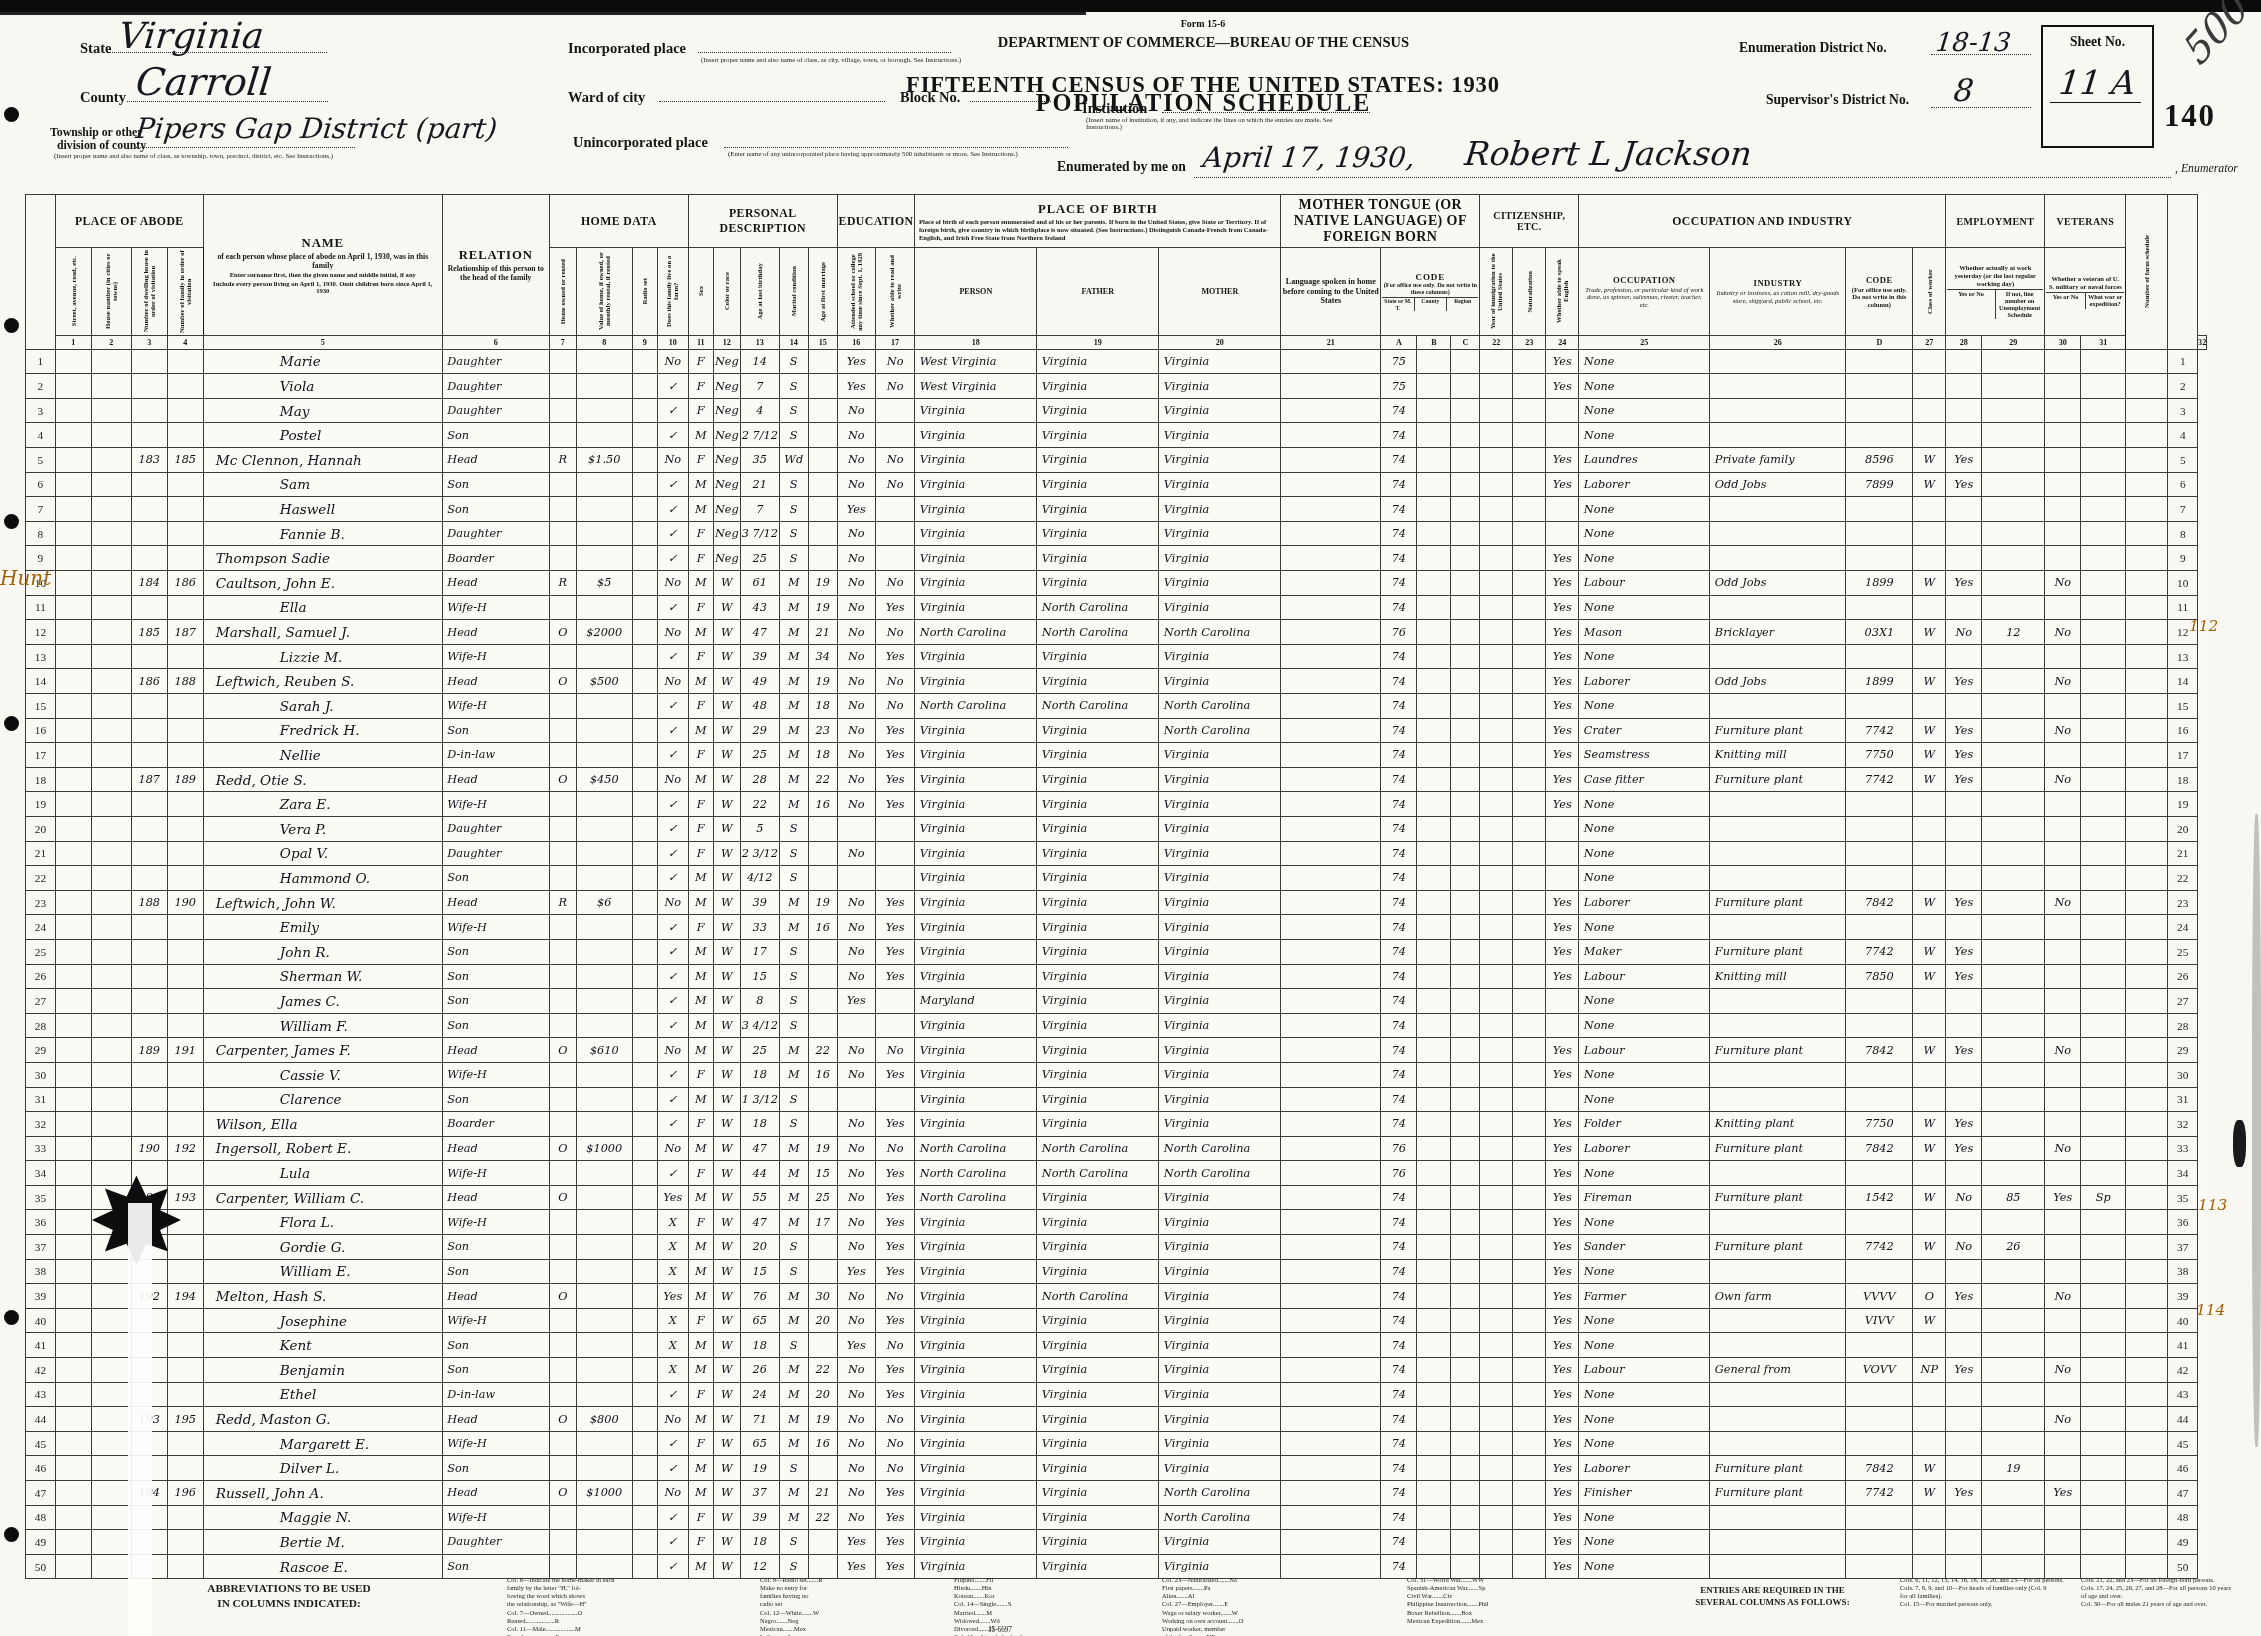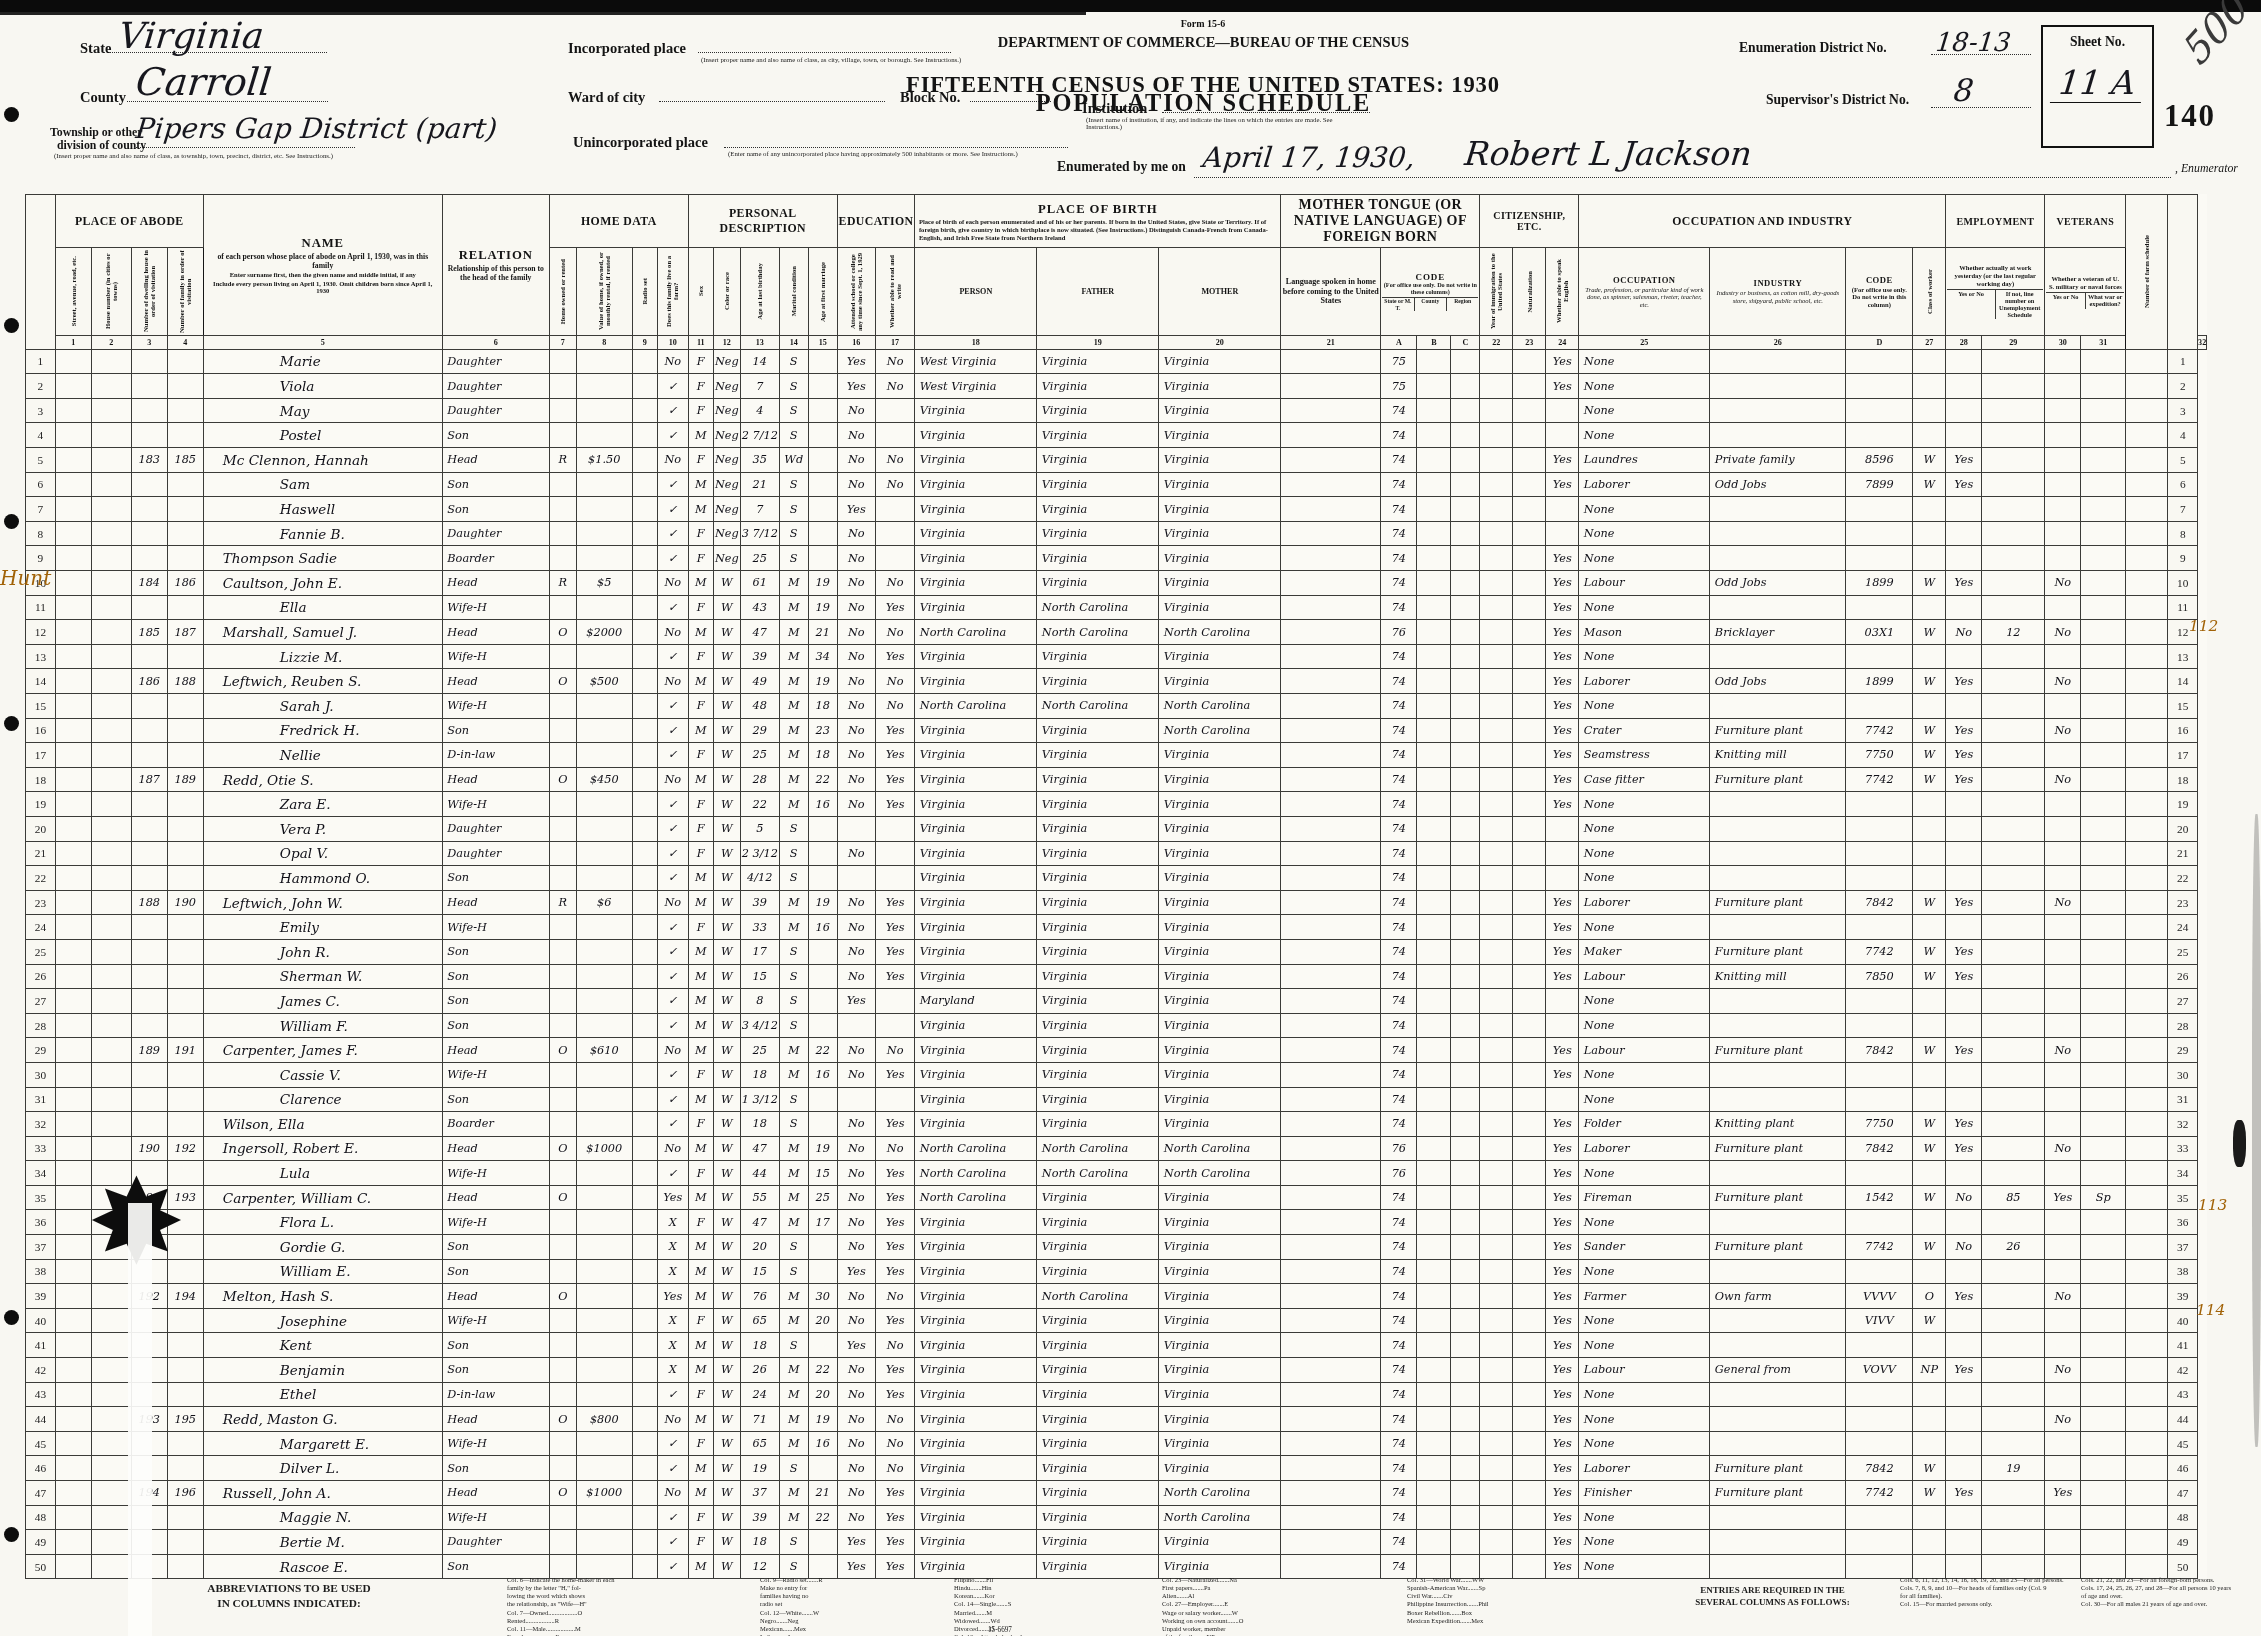--- a/index.html
+++ b/index.html
@@ -42,21 +42,21 @@
   .codesplit{display:flex;border-top:0.9px solid #3b3b38;margin-top:1.8px;}
   .codesplit span{flex:1;font-size:5.7px;border-right:0.9px solid #3b3b38;line-height:1.1;}
   .codesplit span:last-child{border-right:none;}
   .split2{display:flex;border-top:0.9px solid #3b3b38;margin-top:1.8px;}
   .split2 span{flex:1;font-size:6.3px;border-right:0.9px solid #3b3b38;line-height:1.1;padding:0.9px;}
   .split2 span:last-child{border-right:none;}
   .hl{border-left:1.8px solid #151515 !important;}
   .census tbody td{height:23.6px;font-size:11.3px;text-align:center;white-space:nowrap;}
   .census tbody td.hw{font-family:"DejaVu Serif",serif;font-style:italic;color:#101018;}
   .census tbody td.la{text-align:left;padding-left:4.5px;}
-  .census tbody td.namecell{font-size:13.6px;padding-left:19px;}
+  .census tbody td.namecell{font-size:13.6px;padding-left:12px;}
   .census tbody td.namecell.indent{padding-left:76px;}
   .lncol{width:27px;font-size:9px;text-align:center;font-family:"Liberation Serif",serif;font-style:normal;color:#222;background:#f9f8f2;}
   
   .mnote{position:absolute;font-family:"DejaVu Serif",serif;font-style:italic;font-size:15.4px;color:#a16207;}
   .star{position:absolute;font-size:118px;color:#0d0d0d;line-height:1;}
   .tape{position:absolute;background:#fdfdfb;opacity:.92;}
   
   .foot{position:absolute;font-size:6.5px;line-height:1.25;white-space:pre-line;color:#1c1c1c;}
   .foot.title{font-size:11.3px;font-weight:bold;text-align:center;line-height:1.3;}
   .foot.title2{font-size:9px;font-weight:bold;text-align:center;line-height:1.3;}

